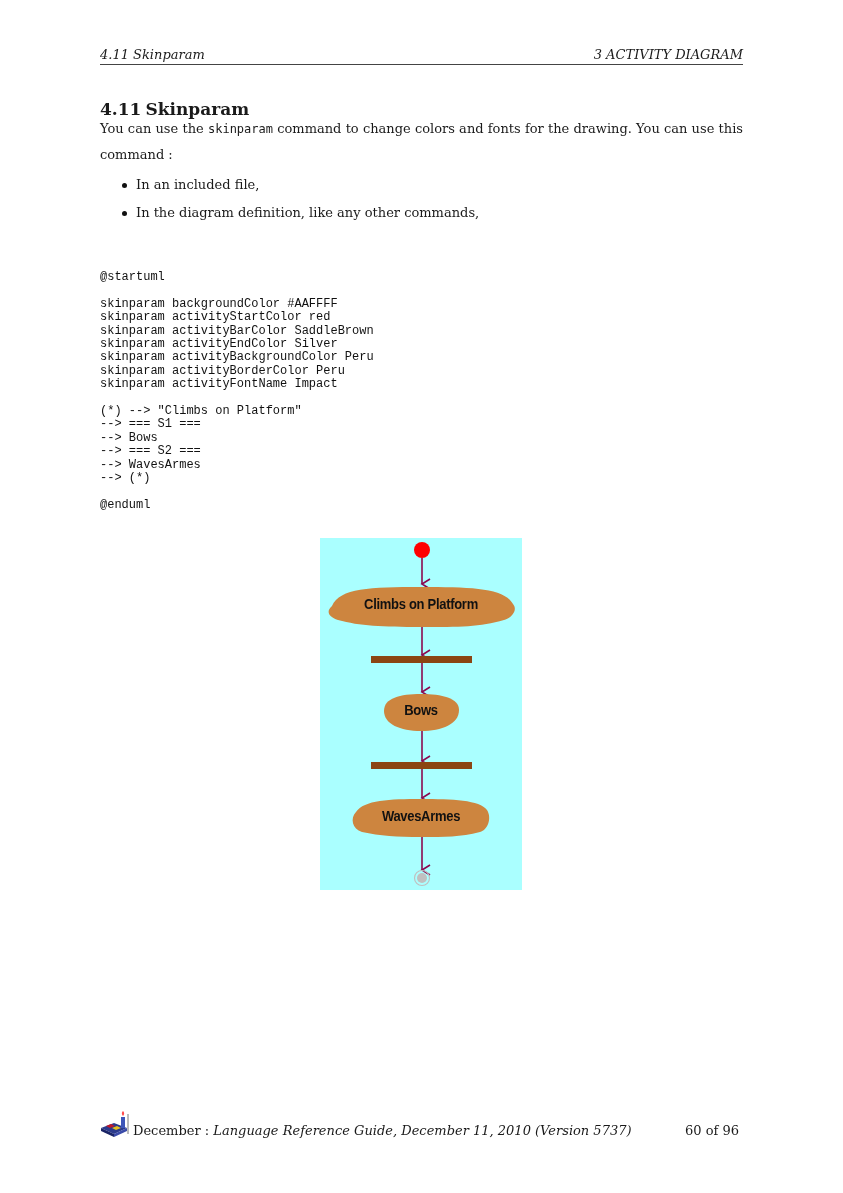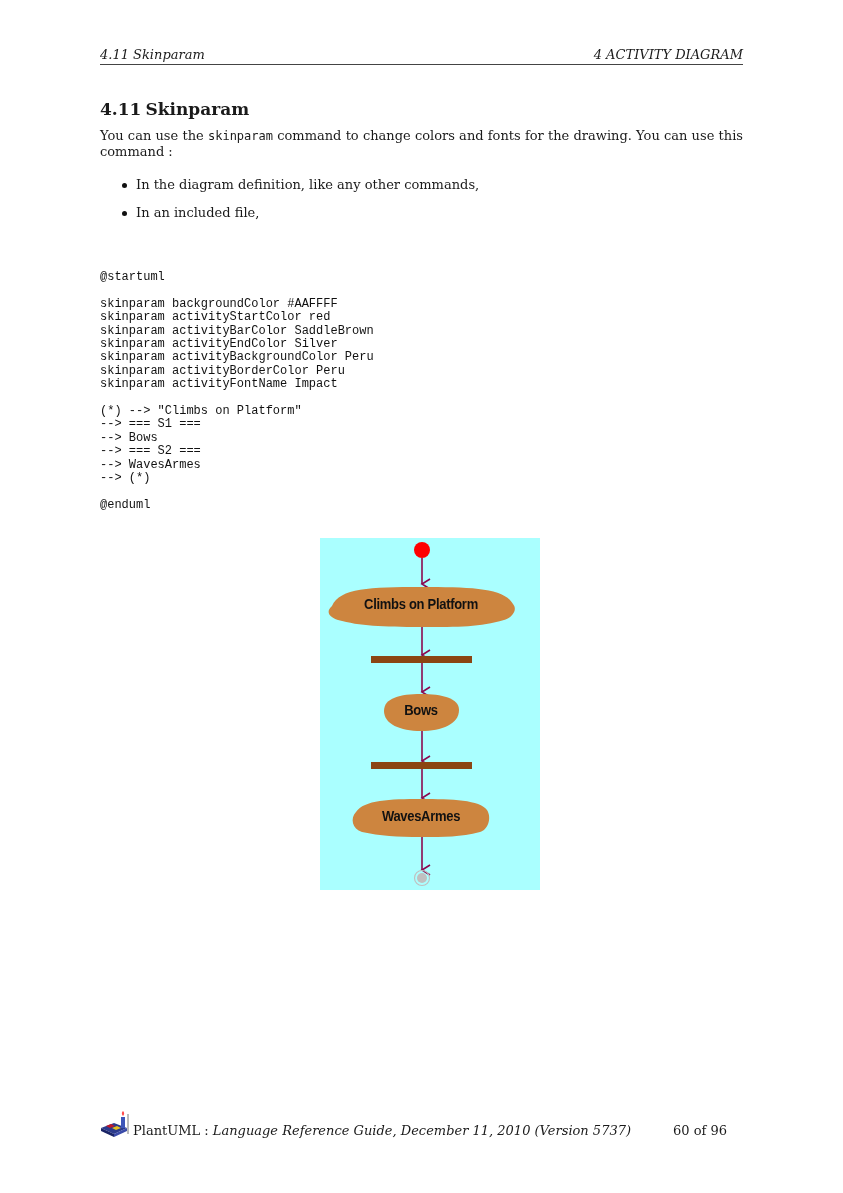--- a/index.html
+++ b/index.html
@@ -2,53 +2,53 @@
 <html><head>
 <meta charset="utf-8">
 <style>
   html, body { margin:0; padding:0; background:#fff; }
   body { width:843px; height:1193px; position:relative; font-family:"DejaVu Serif", serif; color:#1a1a1a; overflow:hidden; }
   .header { position:absolute; left:100px; top:46px; width:643px; height:18px; border-bottom:1px solid #444; font-style:italic; font-size:13px; }
   .header .l { position:absolute; left:0; top:1px; }
   .header .r { position:absolute; right:0; top:1px; }
   .sec-title { position:absolute; left:100px; top:99px; font-size:17px; font-weight:bold; }
   .sec-title .num { margin-right:4px; }
-  .intro { position:absolute; left:100px; top:128px; width:643px; font-size:13px; line-height:15px; text-align:justify; }
+  .intro { position:absolute; left:100px; top:116px; width:643px; font-size:13px; line-height:25px; text-align:justify; }
   .intro .mono { font-family:"DejaVu Sans Mono", monospace; font-size:12px; }
   .bullets { position:absolute; left:122px; top:177px; margin:0; padding:0; list-style:none; font-size:13px; }
   .bullets li { height:28px; line-height:16px; position:relative; padding-left:14px; }
   .bullets li::before { content:""; position:absolute; left:0; top:6px; width:5px; height:5px; border-radius:50%; background:#111; }
   .code { position:absolute; left:100px; top:271px; font-family:"Liberation Mono", monospace; font-size:12px; line-height:13.4px; white-space:pre; color:#111; }
   .code .blank { height:13.4px; }
-  .diagram { position:absolute; left:320px; top:538px; width:220px; height:352px; background:#AAFFFF; }
+  .diagram { position:absolute; left:320px; top:538px; width:202px; height:352px; background:#AAFFFF; }
   .diagram svg { position:absolute; left:0; top:0; }
   .act-label { position:absolute; font-family:"Liberation Sans", sans-serif; font-weight:bold; font-size:13px; color:#111; text-align:center; letter-spacing:-0.3px; transform:scaleY(1.15); }
   .footer { position:absolute; left:100px; top:1110px; width:643px; height:30px; font-size:13px; }
   .footer .logo { position:absolute; left:0; top:0; width:30px; height:28px; }
   .footer .txt { position:absolute; left:33px; top:13px; }
   .footer .txt i { font-style:italic;margin-top:8px; }
-  .footer .page { position:absolute; right:16px; top:13px; }
+  .footer .page { position:absolute; right:4px; top:13px; }
 </style>
 </head>
 <body>
 
 <div class="header">
   <span class="l">4.11   Skinparam</span>
-  <span class="r">4   ACTIVITY DIAGRAM</span>
+  <span class="r">3   ACTIVITY DIAGRAM</span>
 </div>
 
 <div class="sec-title">
   <span class="num">4.11</span><span>Skinparam</span>
 </div>
 
 <div class="intro"><span>You can use the </span><span class="mono">skinparam</span><span> command to change colors and fonts for the drawing.  You can use this command :</span></div>
 
 <ul class="bullets">
+  <li>In an included file,</li>
   <li>In the diagram definition, like any other commands,</li>
-  <li>In an included file,</li>
 </ul>
 
 <div class="code"><div>@startuml</div><div class="blank"></div><div>skinparam backgroundColor #AAFFFF</div><div>skinparam activityStartColor red</div><div>skinparam activityBarColor SaddleBrown</div><div>skinparam activityEndColor Silver</div><div>skinparam activityBackgroundColor Peru</div><div>skinparam activityBorderColor Peru</div><div>skinparam activityFontName Impact</div><div class="blank"></div><div>(*) --&gt; "Climbs on Platform"</div><div>--&gt; === S1 ===</div><div>--&gt; Bows</div><div>--&gt; === S2 ===</div><div>--&gt; WavesArmes</div><div>--&gt; (*)</div><div class="blank"></div><div>@enduml</div></div>
 
 <div class="diagram">
   <svg width="202" height="352" viewBox="0 0 202 352">
     <defs>
       <marker id="arr" markerWidth="12" markerHeight="12" refX="6" refY="10" orient="auto" markerUnits="userSpaceOnUse">
         <path d="M1,2 L6,10 L11,2" fill="none" stroke="#8B0A50" stroke-width="1.6"></path>
       </marker>
@@ -87,15 +87,15 @@
   <svg class="logo" viewBox="0 0 30 28">
     <path d="M1,18 L14,13 L27,18 L14,24 Z" fill="#2b3a8c"></path>
     <path d="M1,18 L14,24 L14,27 L1,21 Z" fill="#1a2466"></path>
     <path d="M14,24 L27,18 L27,21 L14,27 Z" fill="#3a4aa8"></path>
     <path d="M6,16 L11,14 L15,16 L10,18 Z" fill="#c0182a"></path>
     <path d="M12,18 L17,16 L21,18 L16,20 Z" fill="#e8c020"></path>
     <rect x="21" y="7" width="4" height="11" fill="#3d55b8"></rect>
     <path d="M23,1 C21,3 22,5 23,6 C24,5 25,3 23,1 Z" fill="#ff4a4a"></path>
     <line x1="28" y1="4" x2="28" y2="24" stroke="#555" stroke-width="0.8"></line>
   </svg>
-  <span class="txt"><span>PlantUML</span><span> : </span><i>Language Reference Guide, December 11, 2010 (Version 5737)</i></span>
+  <span class="txt"><span>December</span><span> : </span><i>Language Reference Guide, December 11, 2010 (Version 5737)</i></span>
   <span class="page">60 of 96</span>
 </div>
 
 </body></html>

